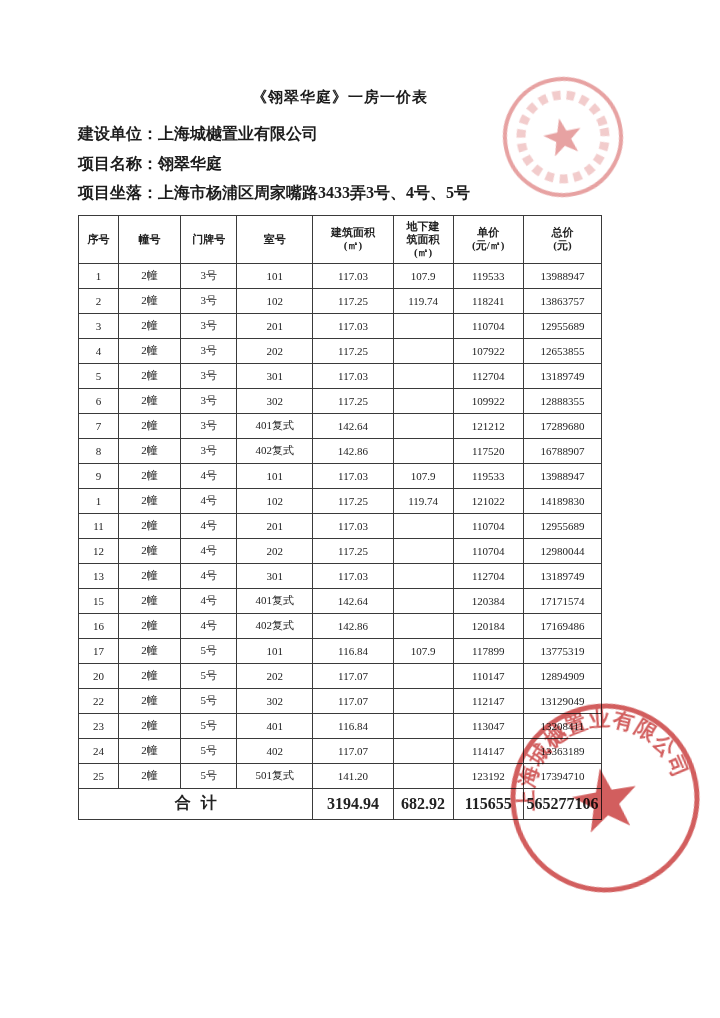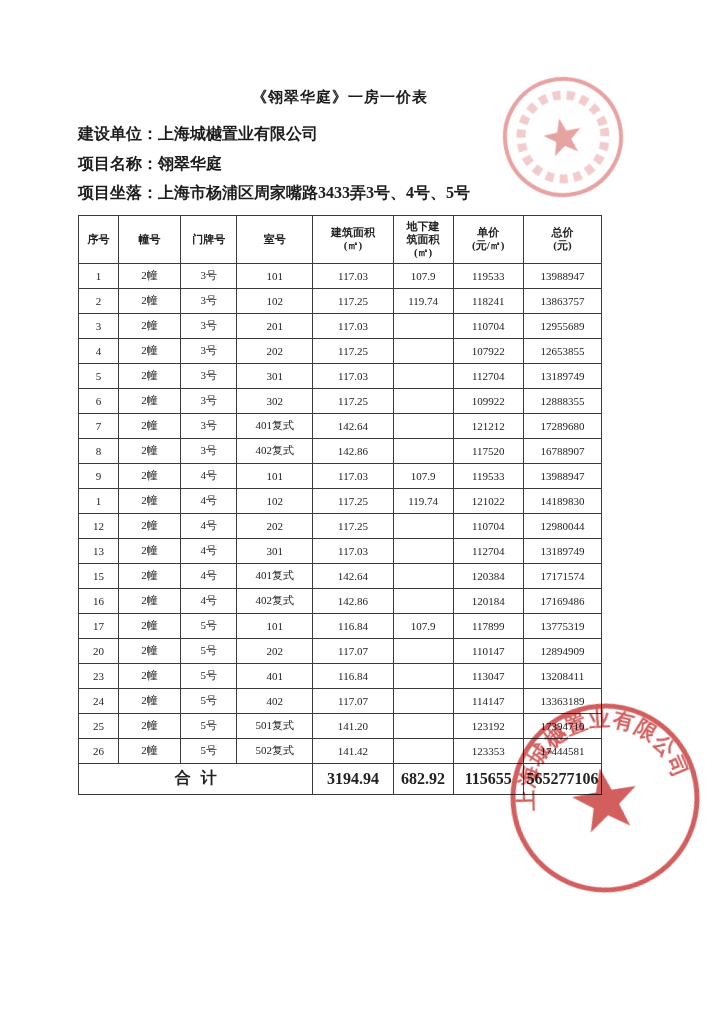--- a/index.html
+++ b/index.html
@@ -233,20 +233,30 @@
             <td>1</td>
             <td>2幢</td>
             <td>4号</td>
             <td>102</td>
             <td>117.25</td>
             <td>119.74</td>
             <td>121022</td>
             <td>14189830</td>
           </tr>
           <tr>
+            <td>11</td>
+            <td>2幢</td>
+            <td>4号</td>
+            <td>201</td>
+            <td>117.03</td>
+            <td></td>
+            <td>110704</td>
+            <td>12955689</td>
+          </tr>
+          <tr>
             <td>12</td>
             <td>2幢</td>
             <td>4号</td>
             <td>202</td>
             <td>117.25</td>
             <td></td>
             <td>110704</td>
             <td>12980044</td>
           </tr>
           <tr>
@@ -293,20 +303,30 @@
             <td>20</td>
             <td>2幢</td>
             <td>5号</td>
             <td>202</td>
             <td>117.07</td>
             <td></td>
             <td>110147</td>
             <td>12894909</td>
           </tr>
           <tr>
+            <td>22</td>
+            <td>2幢</td>
+            <td>5号</td>
+            <td>302</td>
+            <td>117.07</td>
+            <td></td>
+            <td>112147</td>
+            <td>13129049</td>
+          </tr>
+          <tr>
             <td>23</td>
             <td>2幢</td>
             <td>5号</td>
             <td>401</td>
             <td>116.84</td>
             <td></td>
             <td>113047</td>
             <td>13208411</td>
           </tr>
           <tr>
@@ -321,30 +341,20 @@
           </tr>
           <tr>
             <td>25</td>
             <td>2幢</td>
             <td>5号</td>
             <td>501复式</td>
             <td>141.20</td>
             <td></td>
             <td>123192</td>
             <td>17394710</td>
-          </tr>
-          <tr>
-            <td>26</td>
-            <td>2幢</td>
-            <td>5号</td>
-            <td>502复式</td>
-            <td>141.42</td>
-            <td></td>
-            <td>123353</td>
-            <td>17444581</td>
           </tr>
         </tbody>
       <tfoot>
         <tr>
           <td colspan="4" class="total-label">合计</td>
           <td>3194.94</td>
           <td>682.92</td>
           <td>115655</td>
           <td>565277106</td>
         </tr>

